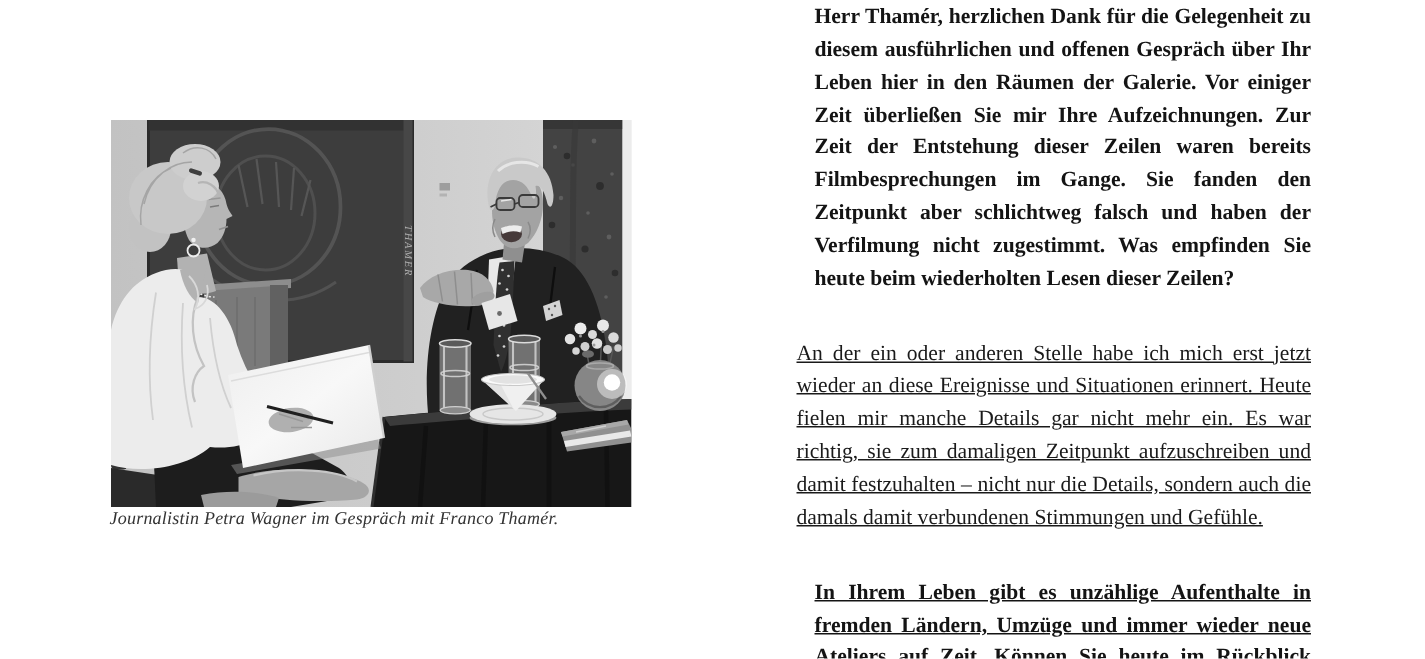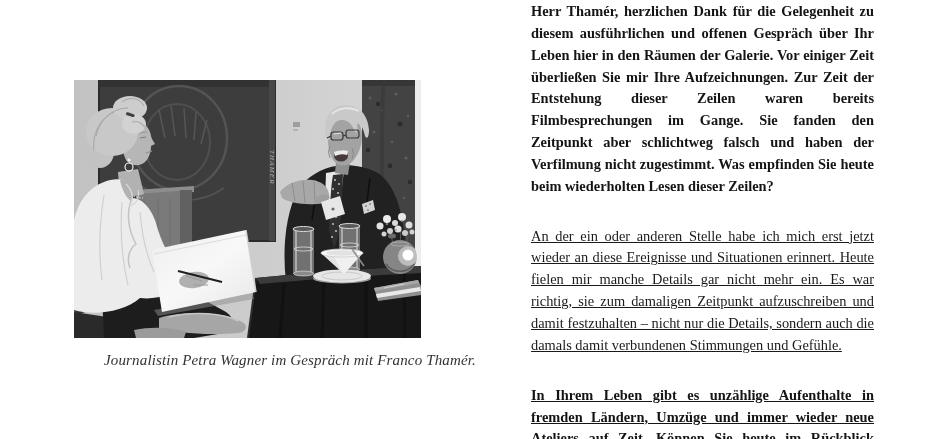--- a/index.html
+++ b/index.html
@@ -22,43 +22,42 @@
     left: 74px;
     top: 80px;
     width: 347px;
     height: 258px;
     margin: 0;
   }
   .photo-figure svg { display: block; width: 347px; height: 258px; }
   .photo-caption {
     position: absolute;
     left: 73px;
-    top: 352px;
+    top: 338px;
     width: 390px;
     font-style: italic;
-    font-size: 15px;
+    font-size: 12px;
     letter-spacing: 0.15px;
     color: #333333;
-    margin-left: 31px;
   }
   .text-col {
     position: absolute;
     left: 531px;
     top: 1px;
     width: 343px;
     font-size: 14.4px;
     line-height: 21.85px;
     text-align: justify;
     color: #1a1a1a;
     hyphens: auto;
     -webkit-hyphens: auto;
   }
   .text-col p { margin: 0; }
   .text-col p + p { margin-top: 28px; text-decoration: underline; }
-  .text-col p.question { font-weight: bold; color: #141414; }
+  .text-col p.question { font-weight: bold; color: #141414; margin-left: 12px; }
   .sig-text {
     font-family: "Liberation Serif", serif;
     font-style: italic;
     letter-spacing: 1.2px;
   }
 </style>
 </head>
 <body>
 
 <div class="spread">

